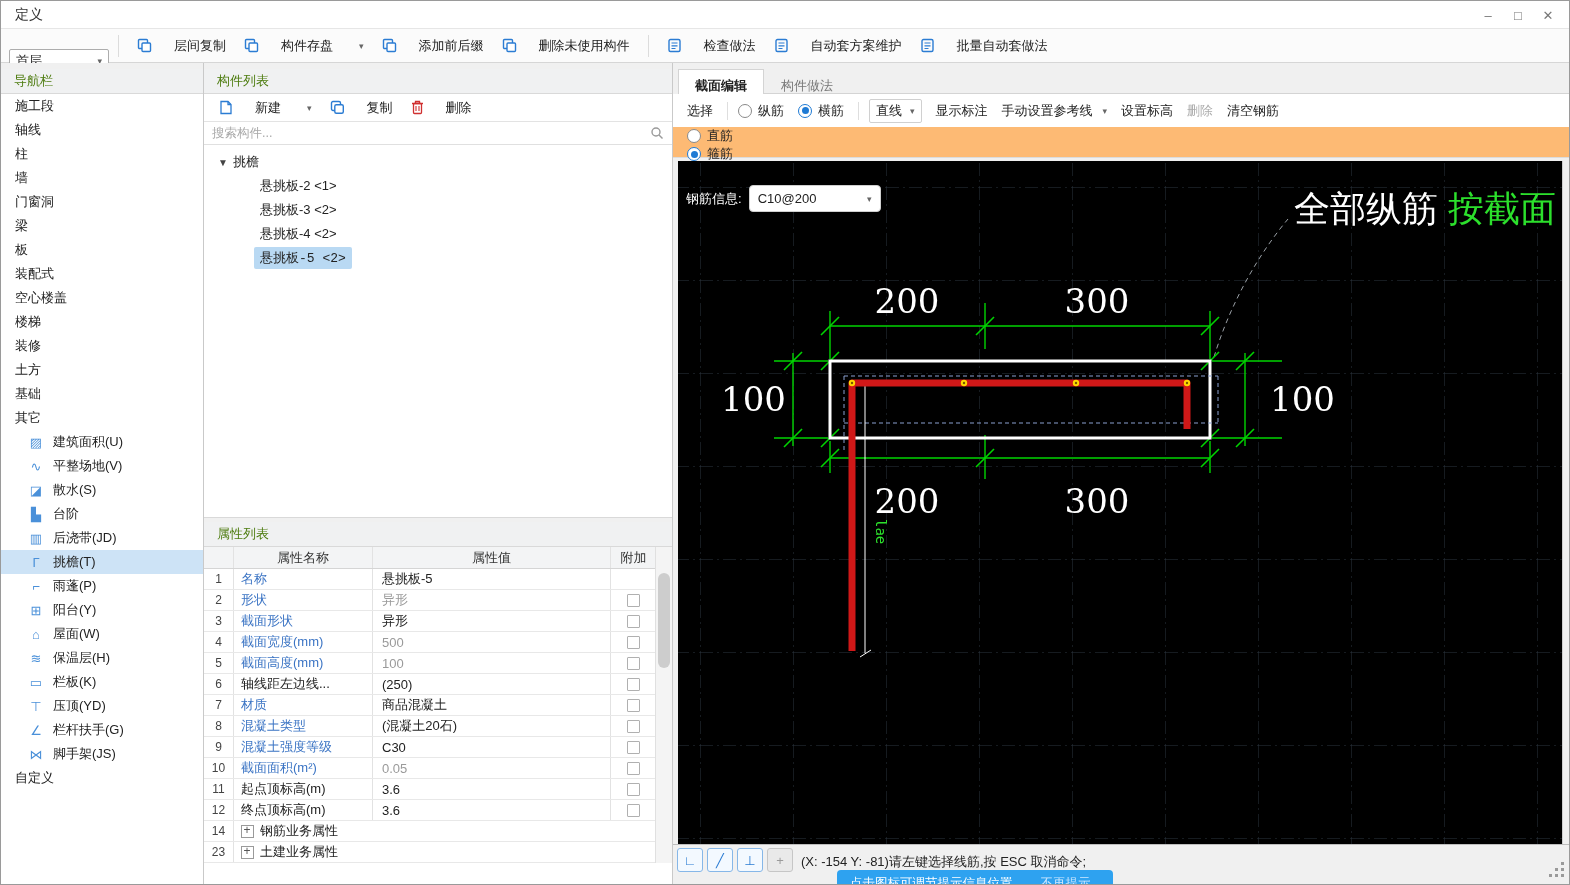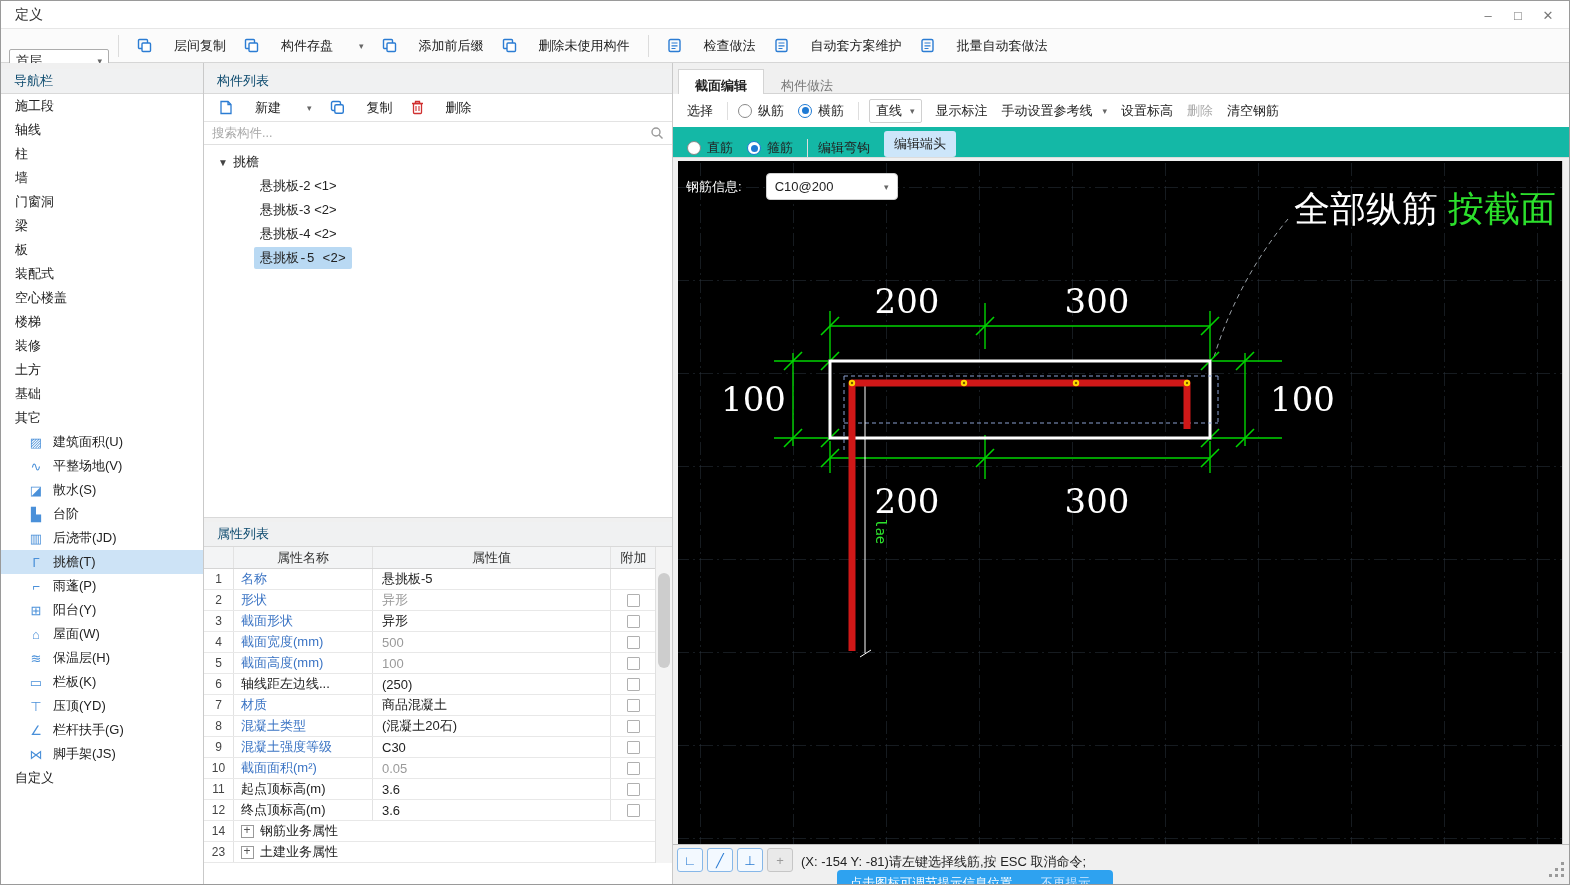--- a/index.html
+++ b/index.html
@@ -21,21 +21,21 @@
   .tb-sep { width:1px; height:22px; background:#dcdcdc; margin:0 9px; }
   .tbtn { display:flex; align-items:center; gap:22px; padding:0 9px; height:28px; cursor:default; }
   .tbtn svg { display:block; }
   .tb-group { display:flex; align-items:center; }
 
   
   .col-left  { position:absolute; left:0; top:62px; width:203px; bottom:0; background:#fff; border-right:1px solid #c9c9c9; }
   .col-mid   { position:absolute; left:203px; top:62px; width:469px; bottom:0; background:#fff; border-right:1px solid #c9c9c9; }
   .col-right { position:absolute; left:672px; top:62px; right:0; bottom:0; background:#f0f0f0; }
   .panel-gap { height:6px; background:#f0f0f0; }
-  .panel-header { height:25px; background:#f0f1f2; border-bottom:1px solid #d9d9d9; display:flex; align-items:center; padding-left:13px; color:#0c4a6e; }
+  .panel-header { height:25px; background:#f0f1f2; border-bottom:1px solid #d9d9d9; display:flex; align-items:center; padding-left:13px; color:#4d7c0f; }
 
   
   .nav-item { height:24px; display:flex; align-items:center; padding-left:14px; color:#222; cursor:default; }
   .nav-item.child { padding-left:26px; }
   .nav-item.selected { background:#cde3f6; }
   .nav-ico { width:18px; margin-right:8px; color:#4a90d9; font-size:13px; text-align:center; }
 
   
   .cl-toolbar { height:28px; background:#fff; border-bottom:1px solid #e3e3e3; display:flex; align-items:center; padding-left:8px; gap:4px; }
   .cl-btn { display:flex; align-items:center; gap:22px; padding:0 7px; height:24px; cursor:default; }
@@ -69,35 +69,35 @@
   .expander::before { content:"+"; position:absolute; left:1.5px; top:-2.5px; font-size:12px; color:#555; }
   .prow.group-row .c-name { width:auto; flex:1; border-right:none; }
   .vscroll { position:absolute; right:0; top:0; bottom:0; width:17px; background:#f4f4f4; border-left:1px solid #e0e0e0; }
   .vthumb { position:absolute; left:2px; right:2px; top:26px; height:95px; background:#cdcdcd; border-radius:6px; }
 
   
   .tabbar { position:absolute; left:5px; top:6px; right:0; height:25px; display:flex; background:#f0f0f0; border-bottom:1px solid #d4d4d4; }
   .tab { padding:16px 16px; display:flex; align-items:center; color:#777; border:1px solid transparent; }
   .tab.active { background:#fff; color:#222; font-weight:bold; border:1px solid #d4d4d4; border-bottom:1px solid #fff; }
   .se-toolbar1 { position:absolute; left:0; top:31px; right:0; height:33px; background:#fff; display:flex; align-items:center; padding-left:14px; }
-  .se-toolbar2 { position:absolute; left:0; top:64px; right:0; height:31px; background:#14b8a6; border-bottom:1px solid #dcdcdc; display:flex; align-items:flex-end; padding-left:14px; }
+  .se-toolbar2 { position:absolute; left:0; top:64px; right:0; height:31px; background:#fdba74; border-bottom:1px solid #dcdcdc; display:flex; align-items:flex-start; padding-left:14px;flex-direction:column; }
   .se-item { display:flex; align-items:center; gap:6px; margin-right:14px; cursor:default; }
   .vsep { width:1px; height:18px; background:#dedede; margin:0 10px 0 0; }
   .radio { width:14px; height:14px; border:1px solid #8a8a8a; border-radius:50%; background:#fff; position:relative; flex:none; }
   .radio.on { border-color:#1e7ad4; }
   .radio.on::after { content:""; position:absolute; inset:2.5px; background:#1e7ad4; border-radius:50%; }
   .boxed { border:1px solid #d0d0d0; border-radius:2px; padding:2px 6px; display:flex; align-items:center; gap:4px; }
   .disabled-txt { color:#ababab; }
   .hl-btn { background:#cde6fa; border-radius:3px; padding:4px 10px; }
 
   
   .canvas-wrap { position:absolute; left:5px; top:98px; width:885px; height:685px; background:#000; }
   .canvas-strip { position:absolute; right:0; top:98px; width:7px; height:685px; background:#f0f0f0; border-left:1px solid #cfcfcf; }
   .cad { position:absolute; left:0; top:0; }
-  .rebar-info { position:absolute; left:8px; top:12px; display:flex; align-items:center; gap:24px; }
+  .rebar-info { position:absolute; left:8px; top:24px; display:flex; align-items:center; gap:7px; }
   .rebar-info .ri-label { color:#fff; font-size:13px; }
   .ri-select { width:132px; height:27px; background:#fff; border:1px solid #cfcfcf; border-radius:4px; display:flex; align-items:center; padding:0 8px; color:#222; }
   .ri-select .ri-val { flex:1; }
 
   
   .statusbar { position:absolute; left:0; bottom:0; right:0; height:40px; background:#f0f0f0; border-top:1px solid #bdbdbd; }
   .status-tools { position:absolute; left:4px; top:3px; display:flex; gap:4px; }
   .sbtn { width:26px; height:24px; border:1px solid #86b7e8; border-radius:3px; background:#f3f9ff; color:#2b7cd3; display:flex; align-items:center; justify-content:center; font-size:13px; }
   .sbtn.disabled { border-color:#c6c6c6; background:#e9e9e9; color:#9a9a9a; }
   .status-msg { position:absolute; left:128px; top:8px; color:#222; }

